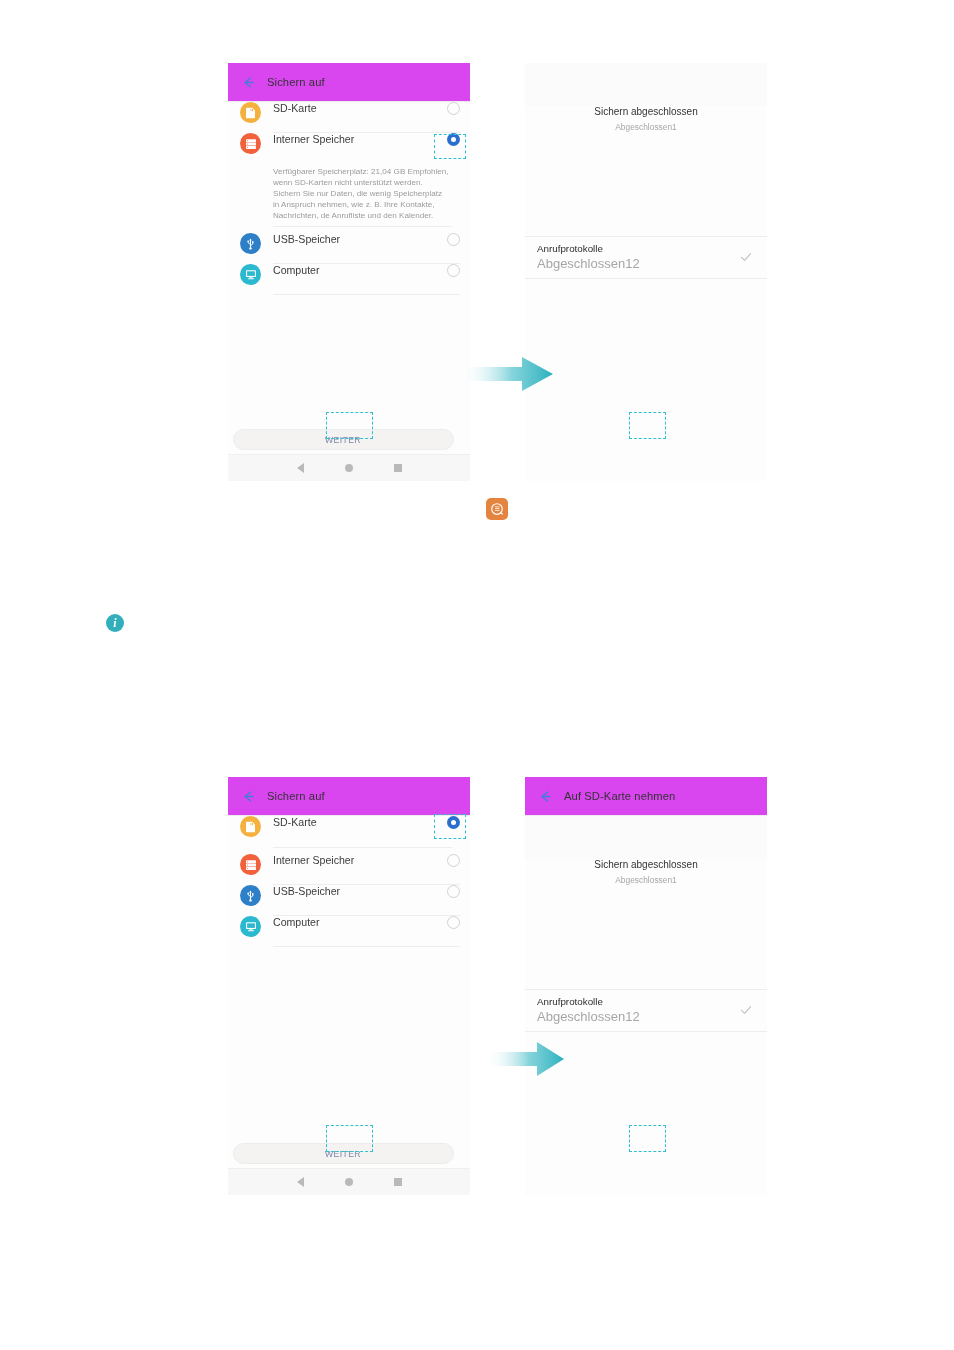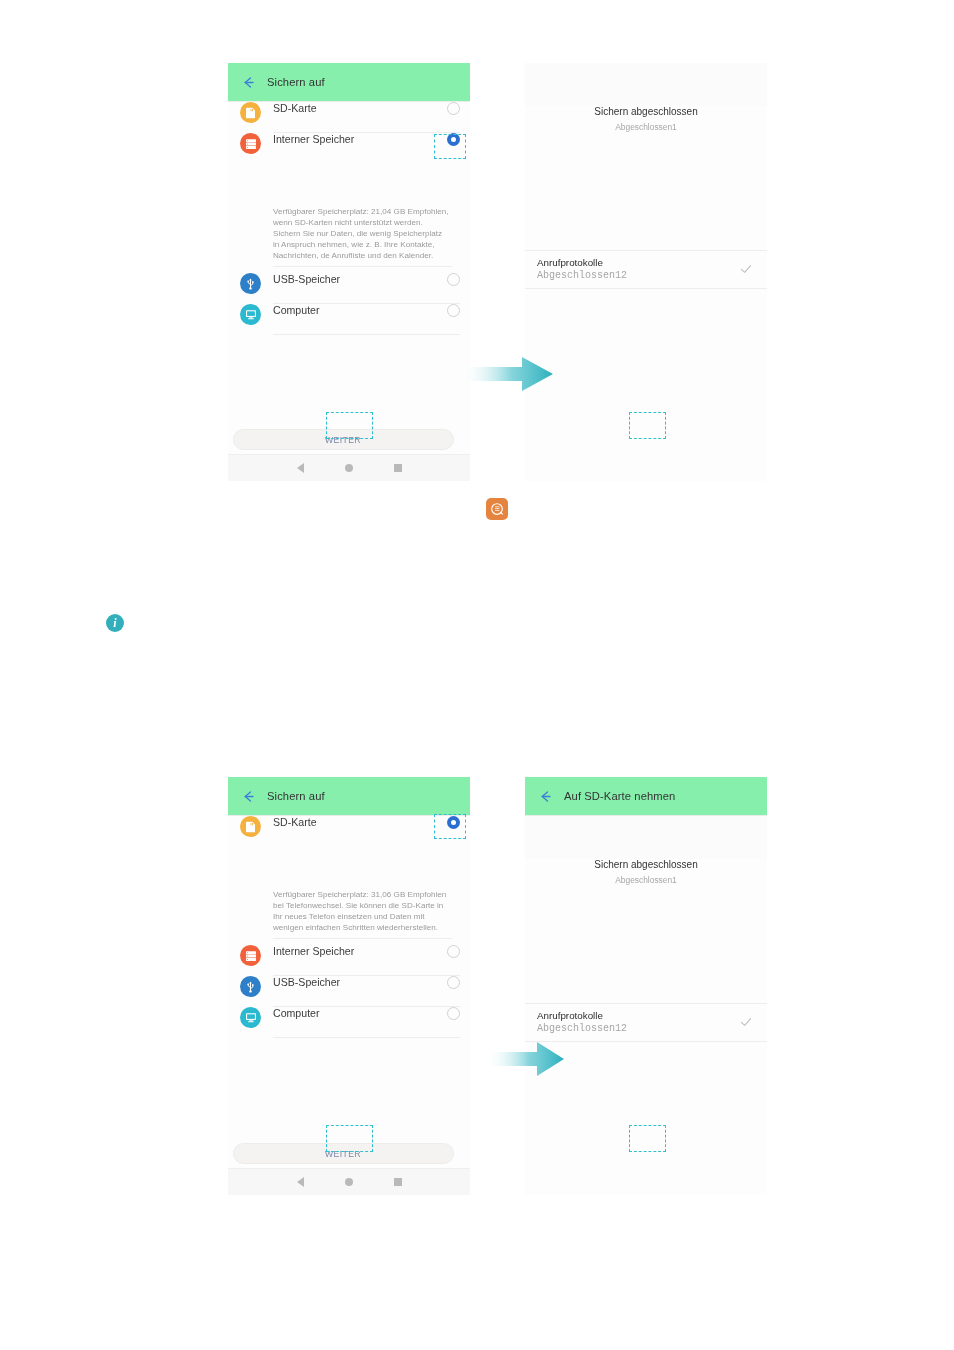--- a/index.html
+++ b/index.html
@@ -15,21 +15,21 @@
   
   .phone {
     position: absolute;
     width: 242px;
     height: 418px;
     background: #fbfbfb;
     overflow: hidden;
   }
   .phone .appbar {
     height: 39px;
-    background: #86efac;
+    background: #d946ef;
     display: flex;
     align-items: center;
     padding-left: 13px;
     border-bottom: 1px solid #ececec;
   }
   .back-arrow {
     width: 15px; height: 15px;
     flex: 0 0 auto;
     margin-right: 11px;
     position: relative;
@@ -99,21 +99,20 @@
     margin: -2.5px 0 0 -2.5px;
     border-radius: 50%;
     background: #ffffff;
   }
   .desc {
     font-size: 8.1px;
     line-height: 11.1px;
     color: #9b9b9b;
     padding: 2px 20px 5px 45px;
     position: relative;
-    margin-top: 40px;
   }
   .desc-sep {
     position: absolute;
     left: 45px; right: 18px; bottom: 0;
     height: 1px;
     background: #ededed;
   }
 
   
   .hl {
@@ -137,25 +136,24 @@
   }
   .done-item {
     position: absolute;
     left: 0; right: 0;
     top: 130px;
     padding: 6px 14px 7px 12px;
     border-top: 1px solid #ededed;
     border-bottom: 1px solid #ededed;
     display: flex;
     align-items: center;
-    margin-top: 14px;
   }
   .done-item-texts { flex: 1 1 auto; }
   .done-item-title { font-size: 9.8px; color: #2d2d2d; }
-  .done-item-sub { font-size: 10px; color: #a6a6a6; margin-top: 2px; font-family: Liberation Mono, monospace; }
+  .done-item-sub { font-size: 13px; color: #a6a6a6; margin-top: 2px; }
   .check { width: 14px; height: 14px; flex: 0 0 auto; }
 
   
   .action-wrap {
     position: absolute;
     left: 0; right: 12px;
     bottom: 31px;
     display: flex;
     justify-content: center;
   }
@@ -383,21 +381,20 @@
             <svg width="11" height="12" viewBox="0 0 11 12">
                 <path d="M1 1.6 A0.9 0.9 0 0 1 1.9 0.7 H7.2 L10 3.4 V10.4 A0.9 0.9 0 0 1 9.1 11.3 H1.9 A0.9 0.9 0 0 1 1 10.4 Z" fill="#ffffff"></path>
                 <rect x="5.6" y="2" width="0.85" height="2.2" fill="#f5b13d"></rect>
                 <rect x="7.1" y="2" width="0.85" height="2.2" fill="#f5b13d"></rect>
               </svg>
           </span>
           <span class="opt-label">SD-Karte</span>
           <span class="radio on"></span>
         </div>
 
-        <div class="desc">Verfügbarer Speicherplatz: 31,06 GB Empfohlen bei Telefonwechsel. Sie können die SD-Karte in Ihr neues Telefon einsetzen und Daten mit wenigen einfachen Schritten wiederherstellen.</div>
         <div style="position:relative;height:1px;">
           <span class="desc-sep" style="bottom:0;"></span>
         </div>
 
         <div class="opt-row" style="margin-top:6px;">
           <span class="opt-icon" style="background:#f1623c">
             <svg width="12" height="12" viewBox="0 0 12 12">
                 <rect x="1" y="1.2" width="10" height="3" rx="0.7" fill="#ffffff"></rect>
                 <rect x="1" y="4.6" width="10" height="3" rx="0.7" fill="#ffffff"></rect>
                 <rect x="1" y="8" width="10" height="3" rx="0.7" fill="#ffffff"></rect>

